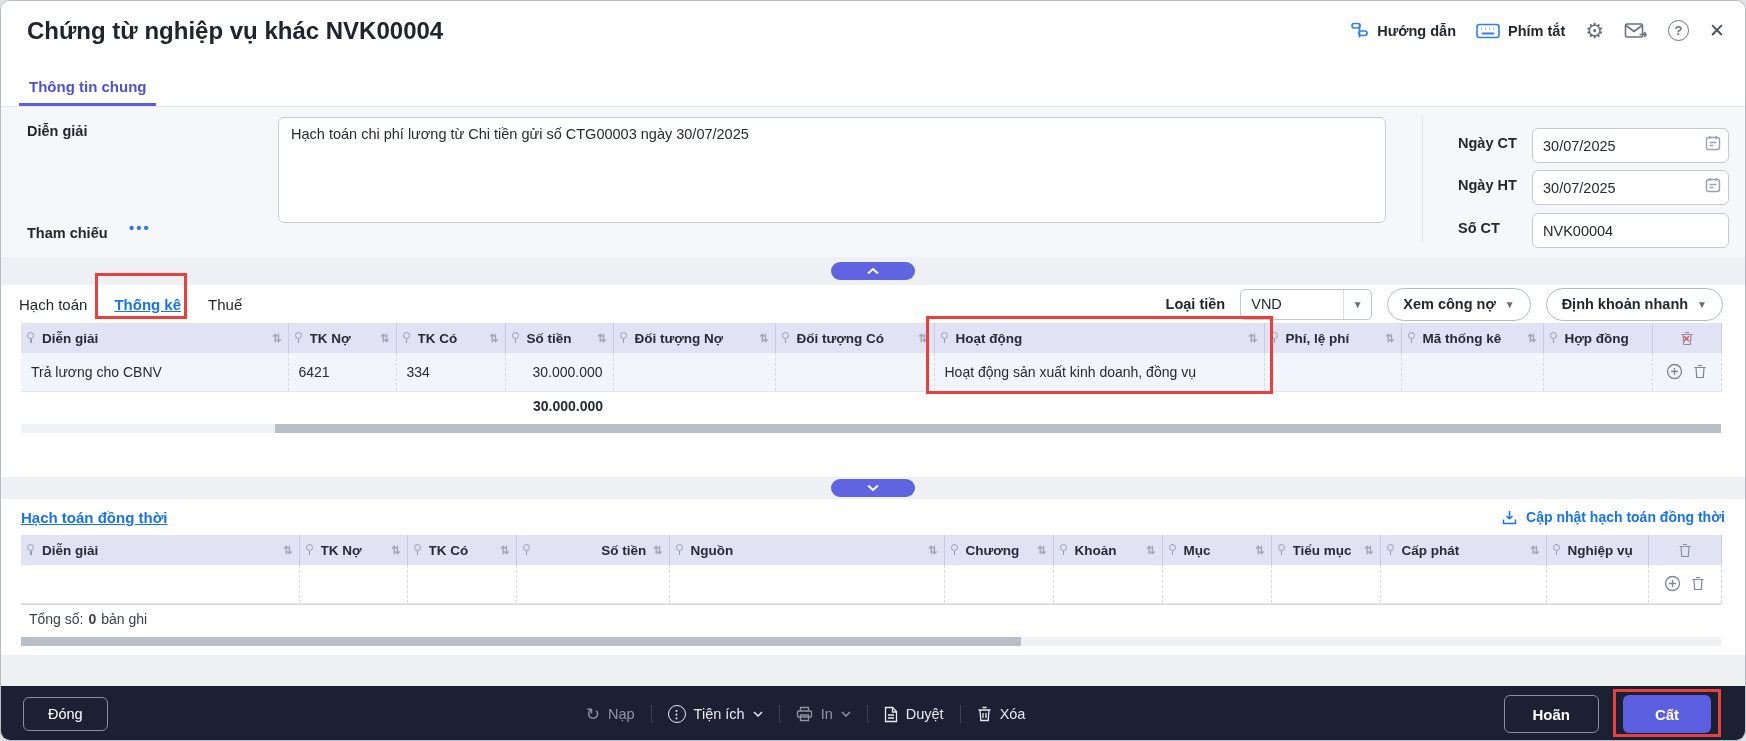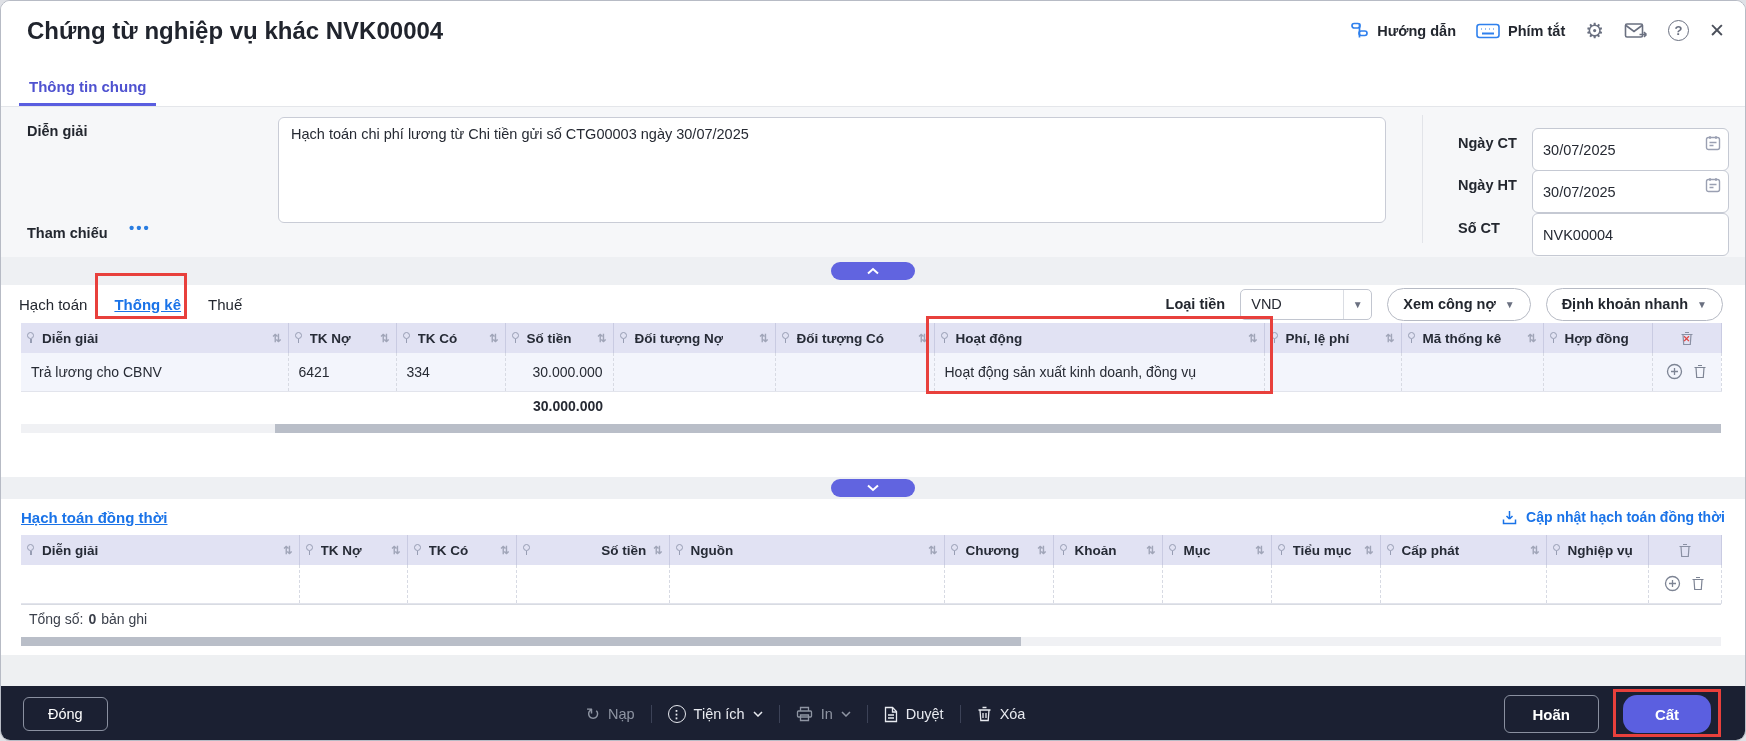--- a/index.html
+++ b/index.html
@@ -25,21 +25,21 @@
 
   
   .form { position:relative; height:150px; background:#f6f7f9; }
   .fld-label { position:absolute; font-size:14.5px; font-weight:bold; color:#23272f; }
   .desc-area { position:absolute; left:277px; top:10px; width:1108px; height:106px; background:#fff;
                border:1px solid #c9ccd6; border-radius:6px; padding:8px 12px; font-size:14.5px;
                font-family:"Liberation Sans",sans-serif; color:#262a33; resize:none; }
   .dots-btn { position:absolute; left:128px; top:112px; color:#2a7de1; font-size:15px; font-weight:bold;
               letter-spacing:2px; cursor:pointer; }
   .v-div { position:absolute; left:1421px; top:8px; width:1px; height:128px; background:#e2e4e9; }
-  .side-field { position:absolute; left:1531px; width:197px; height:43px; }
+  .side-field { position:absolute; left:1531px; width:197px; height:35px; }
   .side-field input { width:100%; height:100%; border:1px solid #c5c9d3; border-radius:6px;
                       padding:0 30px 0 10px; font-size:14.5px; color:#262a33; font-family:"Liberation Sans",sans-serif; background:#fff;}
   .side-field.no-ico input { padding-right:28px; }
   .cal-ico { position:absolute; right:8px; top:7px; color:#9aa0b2; }
 
   
   .strip { position:relative; background:#eef0f3; display:flex; align-items:center; justify-content:center; }
   .strip.s1 { height:28px; } .strip.s2 { height:22px; }
   .pill { width:84px; height:18px; border:none; border-radius:9px; background:#6164e0; cursor:pointer;
           display:flex; align-items:center; justify-content:center; }
@@ -103,21 +103,21 @@
                  color:#fff; font-size:14.5px; font-family:"Liberation Sans",sans-serif; cursor:pointer; }
   .f-center { display:flex; align-items:center; gap:16px; margin:0 auto; }
   .f-item { display:flex; align-items:center; gap:8px; font-size:14.5px; color:#e8eaf0; cursor:pointer; background:none; border:none; font-family:"Liberation Sans",sans-serif; }
   .f-item.dim { color:#8f95a3; }
   .refresh-glyph { font-size:17px; line-height:1; }
   .circ-i { width:18px; height:18px; border:1.5px solid currentColor; border-radius:50%;
             display:flex; align-items:center; justify-content:center; font-size:11px; font-weight:bold; }
   .vdiv { width:1px; height:18px; background:#3c4257; }
   .f-right { display:flex; align-items:center; gap:24px; margin-right:12px; }
   .btn-hoan { height:38px; padding:0 28px; font-weight:bold; font-size:15px; }
-  .btn-save { height:38px; width:88px; border:none; border-radius:14px; background:#5b5fe0; color:#fff;
+  .btn-save { height:38px; width:88px; border:none; border-radius:6px; background:#5b5fe0; color:#fff;
               font-size:15px; font-weight:bold; font-family:"Liberation Sans",sans-serif; cursor:pointer; }
 
   
   .annotation { position:absolute; border:3px solid #e8403c; pointer-events:none; z-index:20; }
   .a1 { left:94px;  top:272px; width:92px;  height:46px; }
   .a2 { left:925px; top:315px; width:347px; height:78px; }
   .a3 { left:1612px; top:688px; width:108px; height:48px; }
 </style>
 </head>
 <body>

